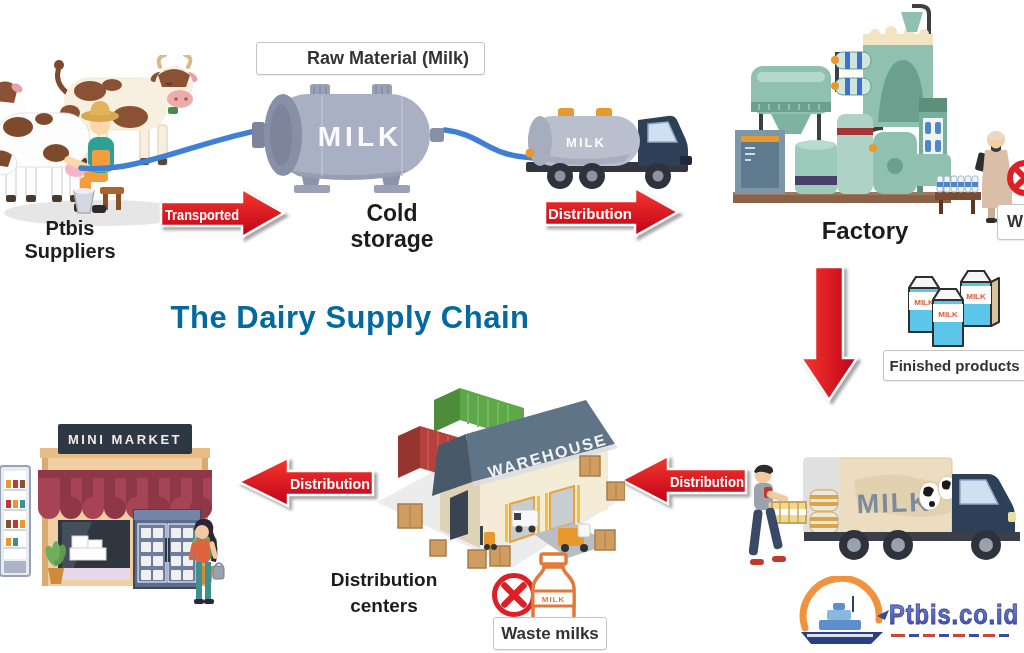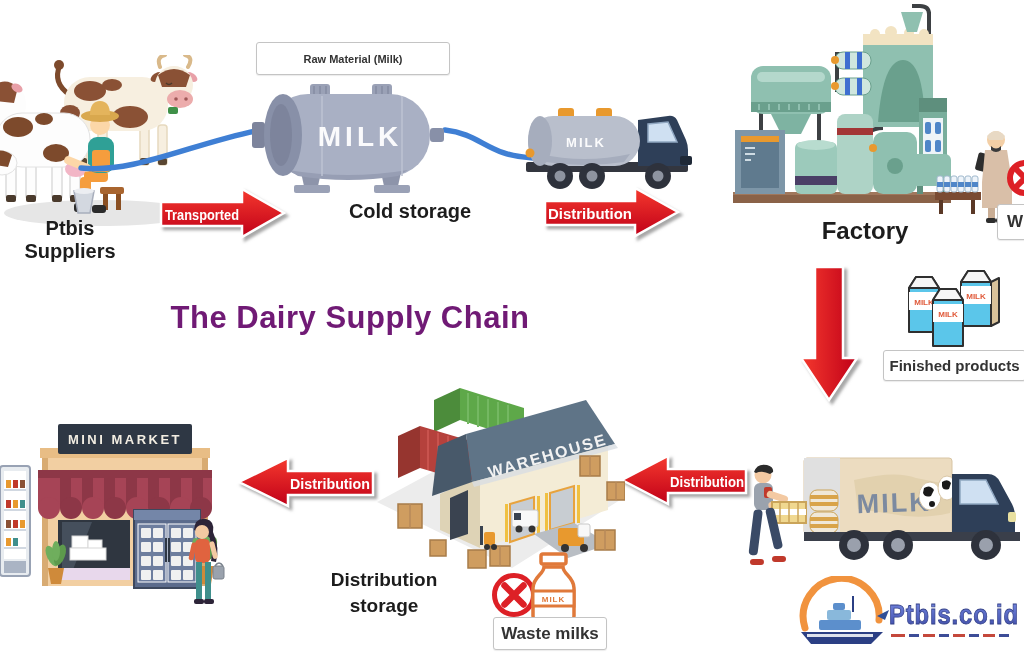--- a/index.html
+++ b/index.html
@@ -6,21 +6,21 @@
   .stage{position:relative;width:1024px;height:653px;background:#ffffff;overflow:hidden;
          font-family:"Liberation Sans", sans-serif;}
   .abs{position:absolute;}
   .lbl{position:absolute;font-weight:bold;color:#1c1c1c;text-align:center;line-height:1.15;}
   .boxlbl{position:absolute;background:#fff;border:1.5px solid #c4c4c4;border-radius:3px;
           display:flex;align-items:center;justify-content:center;font-weight:bold;color:#333;
           box-shadow:0 1px 1px rgba(0,0,0,.08);}
   .arrow{filter:drop-shadow(3px 3px 1.5px rgba(95,95,95,.55));}
   .arrow text{font-weight:bold;fill:#ffffff;}
   svg text{font-family:"Liberation Sans", sans-serif;}
-  .title{position:absolute;font-weight:800;color:#701a75;letter-spacing:.5px;text-align:center;}
+  .title{position:absolute;font-weight:800;color:#0369a1;letter-spacing:.5px;text-align:center;}
 </style>
 </head>
 <body>
 
 <div class="stage">
 
   <svg class="abs" style="left:0px;top:55px" width="205" height="180" viewBox="0 0 205 180">
     <ellipse cx="100" cy="158" rx="96" ry="13" fill="#e6e6e6"></ellipse>
     <g>
       <ellipse cx="6" cy="50" rx="20" ry="24" fill="#fdfdfd"></ellipse>
@@ -104,40 +104,40 @@
   </svg>
   <div class="lbl" style="left:0px;top:217px;width:140px;font-size:20px;">Ptbis Suppliers</div>
 
   <svg class="abs" style="left:75px;top:112px" width="192" height="62" viewBox="0 0 192 62">
     <path d="M6 56 C 60 62, 120 30, 186 18" stroke="#3f7fd4" stroke-width="5.5" fill="none" stroke-linecap="round"></path>
   </svg>
   <svg class="abs" style="left:437px;top:118px" width="102" height="50" viewBox="0 0 102 50">
     <path d="M8 12 C 45 16, 50 38, 96 40" stroke="#3f7fd4" stroke-width="5.5" fill="none" stroke-linecap="round"></path>
   </svg>
 
-  <div class="boxlbl" style="left:256px;top:42px;width:192px;height:31px;font-size:11px;">Raw Material (Milk)</div>
+  <div class="boxlbl" style="left:256px;top:42px;width:192px;height:31px;font-size:18px;padding-left:35px;">Raw Material (Milk)</div>
 
   <svg class="abs" style="left:252px;top:80px" width="198" height="118" viewBox="0 0 198 118">
     <polygon points="48,88 70,88 66,106 52,106" fill="#8d94aa"></polygon>
     <rect x="42" y="105" width="36" height="8" rx="2" fill="#9aa1b6"></rect>
     <polygon points="128,88 150,88 146,106 132,106" fill="#8d94aa"></polygon>
     <rect x="122" y="105" width="36" height="8" rx="2" fill="#9aa1b6"></rect>
     <rect x="58" y="4" width="20" height="14" rx="3" fill="#9aa1b6"></rect>
     <rect x="120" y="4" width="20" height="14" rx="3" fill="#9aa1b6"></rect>
     <path d="M62 6 v10 M68 6 v10 M74 6 v10 M124 6 v10 M130 6 v10 M136 6 v10" stroke="#858ca2" stroke-width="1.5"></path>
     <rect x="0" y="42" width="13" height="26" rx="3" fill="#7d849c"></rect>
     <rect x="178" y="48" width="14" height="14" rx="3" fill="#8890a8"></rect>
     <rect x="16" y="14" width="162" height="82" rx="40" fill="#a9b0c4"></rect>
     <path d="M36 90 q60 10 120 0 l-10 6 q-50 8 -100 0 z" fill="#979eb4"></path>
     <ellipse cx="31" cy="55" rx="19" ry="41" fill="#8890a8"></ellipse>
     <ellipse cx="29" cy="55" rx="11" ry="31" fill="#7d849c"></ellipse>
     <path d="M70 16 v80 M150 16 v80" stroke="#bcc2d2" stroke-width="2" opacity=".8"></path>
     <text x="108" y="66" text-anchor="middle" font-size="28" font-weight="bold" letter-spacing="4" fill="#ffffff" opacity=".95">MILK</text>
   </svg>
-  <div class="lbl" style="left:340px;top:200px;width:140px;font-size:20px;">Cold storage</div>
+  <div class="lbl" style="left:322px;top:200px;width:140px;font-size:23px;">Cold storage</div>
 
   <svg class="abs arrow" style="left:158px;top:186px" width="128" height="54" viewBox="0 0 128 54">
     <defs>
         <linearGradient id="ar1" x1="0" y1="0" x2="0" y2="1">
       <stop offset="0" stop-color="#f5392e"></stop>
           <stop offset="1" stop-color="#c00018"></stop>
         </linearGradient>
       </defs>
     <polygon points="3,16 84,16 84,3 126,27 84,51 84,40 3,40" fill="url(#ar1)" stroke="#ffffff" stroke-width="2.5"></polygon>
     <text x="44" y="34" text-anchor="middle" font-size="15" textLength="74" lengthAdjust="spacingAndGlyphs">Transported</text>
@@ -443,21 +443,21 @@
     <g>
       <rect x="112" y="150" width="11" height="13" rx="2" fill="#e8992e"></rect>
       <rect x="108" y="144" width="3" height="19" fill="#3a4350"></rect>
       <circle cx="115" cy="165" r="3" fill="#333"></circle>
         <circle cx="122" cy="165" r="3" fill="#333"></circle>
     </g>
   </svg>
 
   <div class="lbl" style="left:302px;top:567px;width:164px;font-size:19px;line-height:26px;">
     <div>Distribution</div>
-    <div>storage</div>
+    <div>centers</div>
   </div>
 
   <svg class="abs" style="left:489px;top:570px" width="50" height="50" viewBox="0 0 50 50">
     <circle cx="25" cy="25" r="19.5" fill="#ffffff" stroke="#dd2026" stroke-width="5"></circle>
     <path d="M15.5 15.5 L34.5 34.5 M34.5 15.5 L15.5 34.5" stroke="#dd2026" stroke-width="6.5" stroke-linecap="round"></path>
   </svg>
   <svg class="abs" style="left:531px;top:551px" width="45" height="72" viewBox="0 0 45 72">
     <rect x="10" y="3" width="25" height="10" rx="2" fill="#ffffff" stroke="#e0793a" stroke-width="3.5"></rect>
     <path d="M13 16 h19 c0 7 11 10 11 21 v28 a5 5 0 0 1 -5 5 H7 a5 5 0 0 1 -5 -5 V37 c0 -11 11 -14 11 -21 z" fill="#ffffff" stroke="#e0793a" stroke-width="3.5"></path>
     <rect x="2" y="40" width="41" height="15" fill="#ffffff" stroke="#e0793a" stroke-width="3"></rect>

